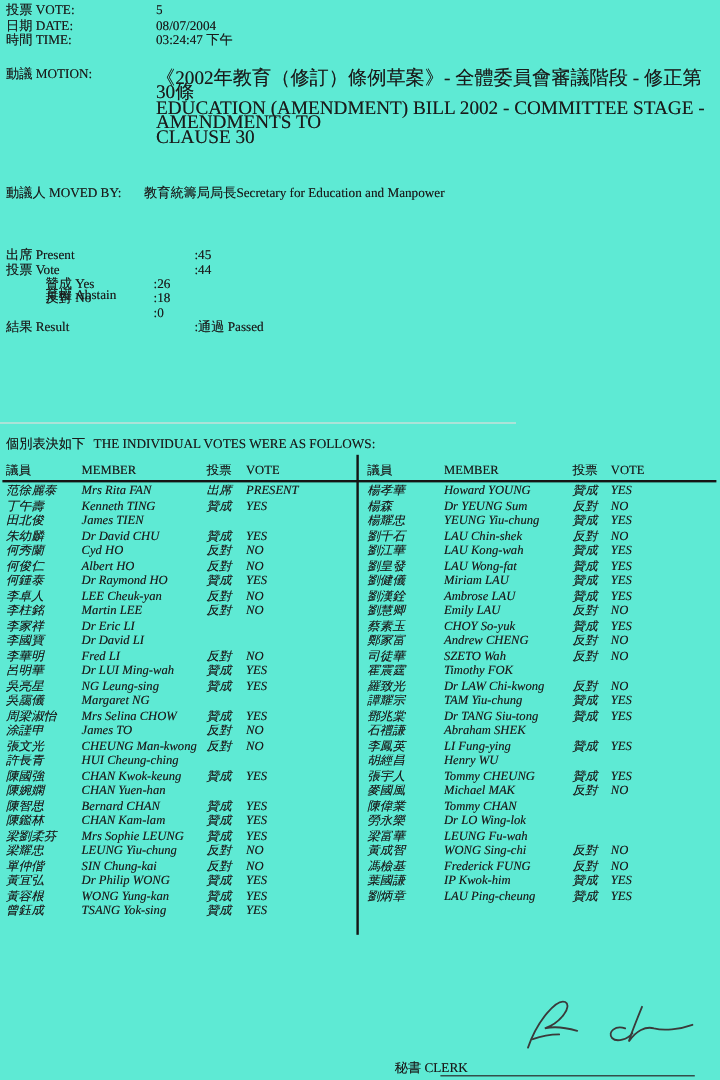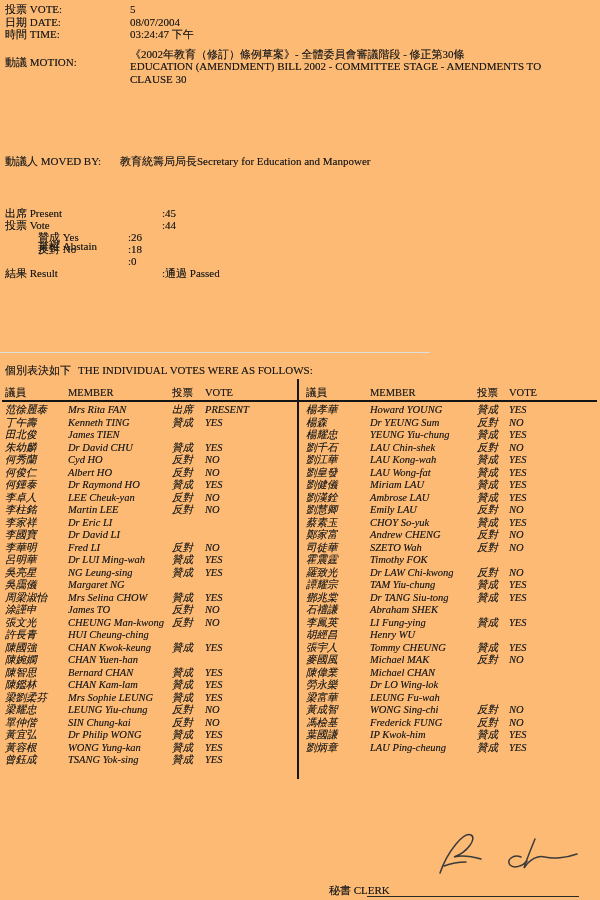--- a/index.html
+++ b/index.html
@@ -1,25 +1,25 @@
 <!DOCTYPE html>
 <html><head>
 <meta charset="utf-8">
 <style>
   html,body { margin:0; padding:0; background:#e8e8e6; }
   .page {
     position:relative; width:600px; height:900px; margin:0 auto;
-    background:#fdba74; color:#1a1a1a; overflow:hidden;
+    background:#5eead4; color:#1a1a1a; overflow:hidden;
     font-family:"Liberation Serif","DejaVu Serif",serif;
     text-shadow:0 0 0.45px rgba(30,30,30,0.55);
   }
   .abs { position:absolute; white-space:pre; }
   .t11 { font-size:11px; line-height:12.5px; }
-  .motion-block { position:absolute; left:130px; top:48px; width:465px;
-    font-size:11px; line-height:12.3px; white-space:normal; }
+  .motion-block { position:absolute; left:130px; top:60px; width:465px;
+    font-size:16px; line-height:12.3px; white-space:normal; }
   .rule { position:absolute; background:#151515; }
   .faint-rule { position:absolute; background:#e0dedb; }
   .vhead, .vrow { display:grid; font-size:10.5px; line-height:12.5px; height:12.5px; overflow:hidden; }
   .grid-l { grid-template-columns:63px 104px 33px auto; }
   .grid-r { grid-template-columns:64px 107px 32px auto; }
   .vrow span, .vhead span { white-space:nowrap; overflow:visible; }
   .rows-container { position:absolute;font-style:italic; }
   .sig-svg { position:absolute; left:424px; top:826px; width:156px; height:58px; }
   .clerk-line { position:absolute; left:367px; top:896px; width:212px; height:1px; background:#2a2a2a; }
 </style>
@@ -380,21 +380,21 @@
         <span>YES</span>
       </div>
       <div class="vrow grid-r">
         <span>麥國風</span>
         <span>Michael MAK</span>
         <span>反對</span>
         <span>NO</span>
       </div>
       <div class="vrow grid-r">
         <span>陳偉業</span>
-        <span>Michael CHAN</span>
+        <span>Tommy CHAN</span>
         <span></span>
         <span></span>
       </div>
       <div class="vrow grid-r">
         <span>勞永樂</span>
         <span>Dr LO Wing-lok</span>
         <span></span>
         <span></span>
       </div>
       <div class="vrow grid-r">

